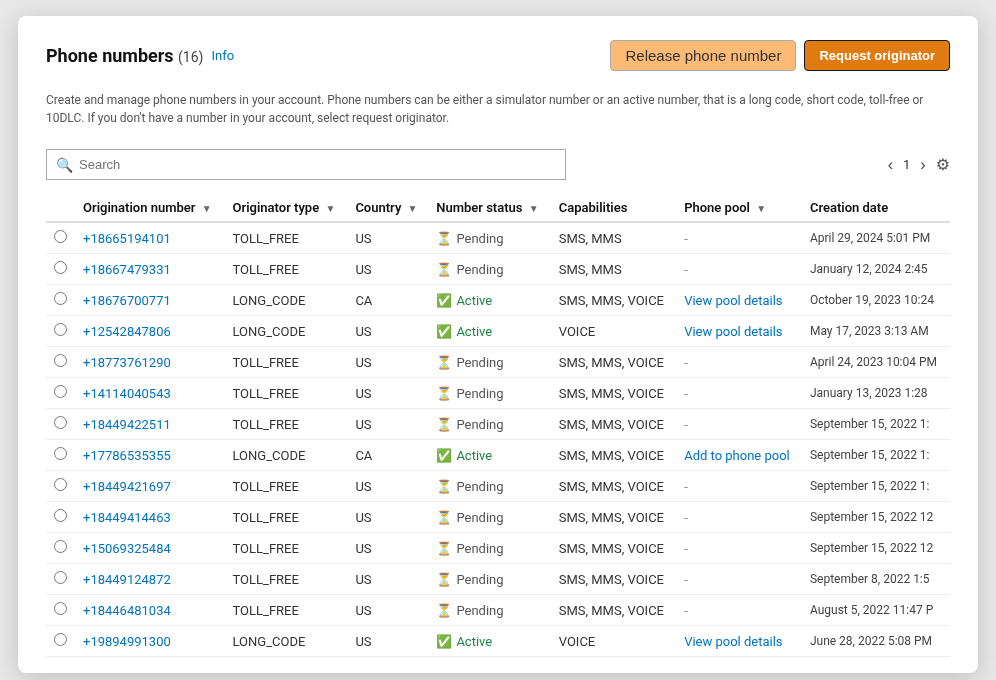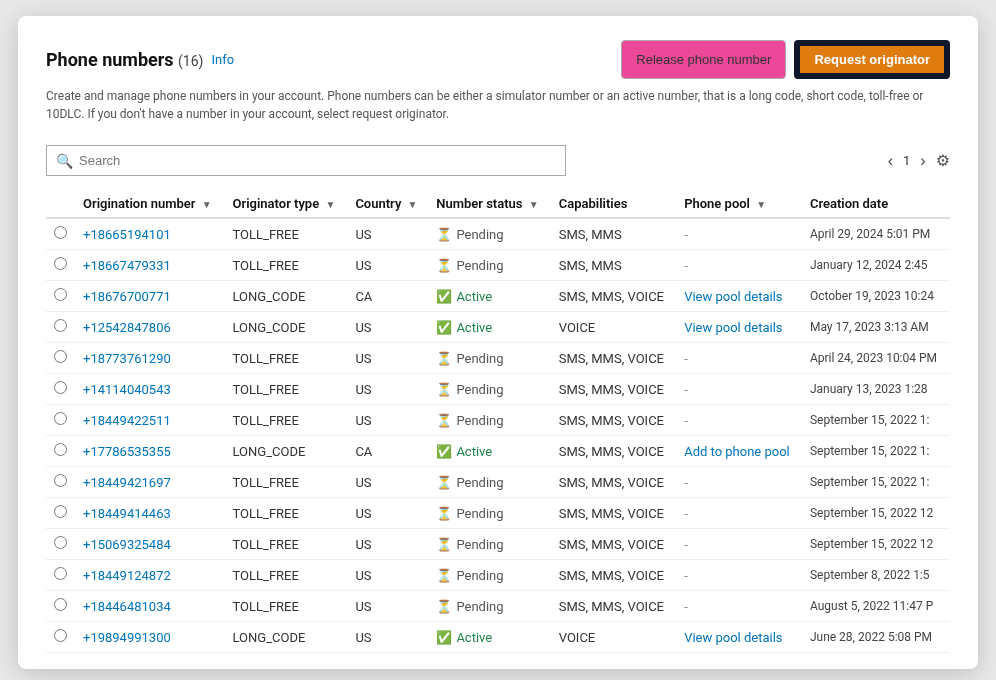--- a/index.html
+++ b/index.html
@@ -18,21 +18,21 @@
       box-shadow: 0 4px 24px rgba(0,0,0,0.18);
       width: 960px;
       min-height: 640px;
       padding: 24px 28px 16px 28px;
       overflow: hidden;
     }
     .header-row {
       display: flex;
       align-items: center;
       justify-content: space-between;
-      margin-bottom: 8px;
+      margin-bottom: 20px;
     }
     .title-area {
       display: flex;
       align-items: center;
       gap: 8px;
     }
     .page-title {
       font-size: 18px;
       font-weight: 700;
       color: #111;
@@ -47,29 +47,29 @@
       color: #0073bb;
       text-decoration: none;
       cursor: pointer;
     }
     .header-buttons {
       display: flex;
       gap: 8px;
     }
     .btn-secondary {
       border: 1px solid #aaa;
-      background: #ec4899;
+      background: #fdba74;
       color: #333;
       padding: 6px 14px;
       border-radius: 4px;
-      font-size: 13px;
+      font-size: 15px;
       cursor: pointer;
     }
     .btn-primary {
-      border: 6px solid #0f172a;
+      border: 1px solid #0f172a;
       background: #e07b10;
       color: #fff;
       padding: 6px 14px;
       border-radius: 4px;
       font-size: 13px;
       font-weight: 600;
       cursor: pointer;
     }
     .subtitle {
       font-size: 12px;

